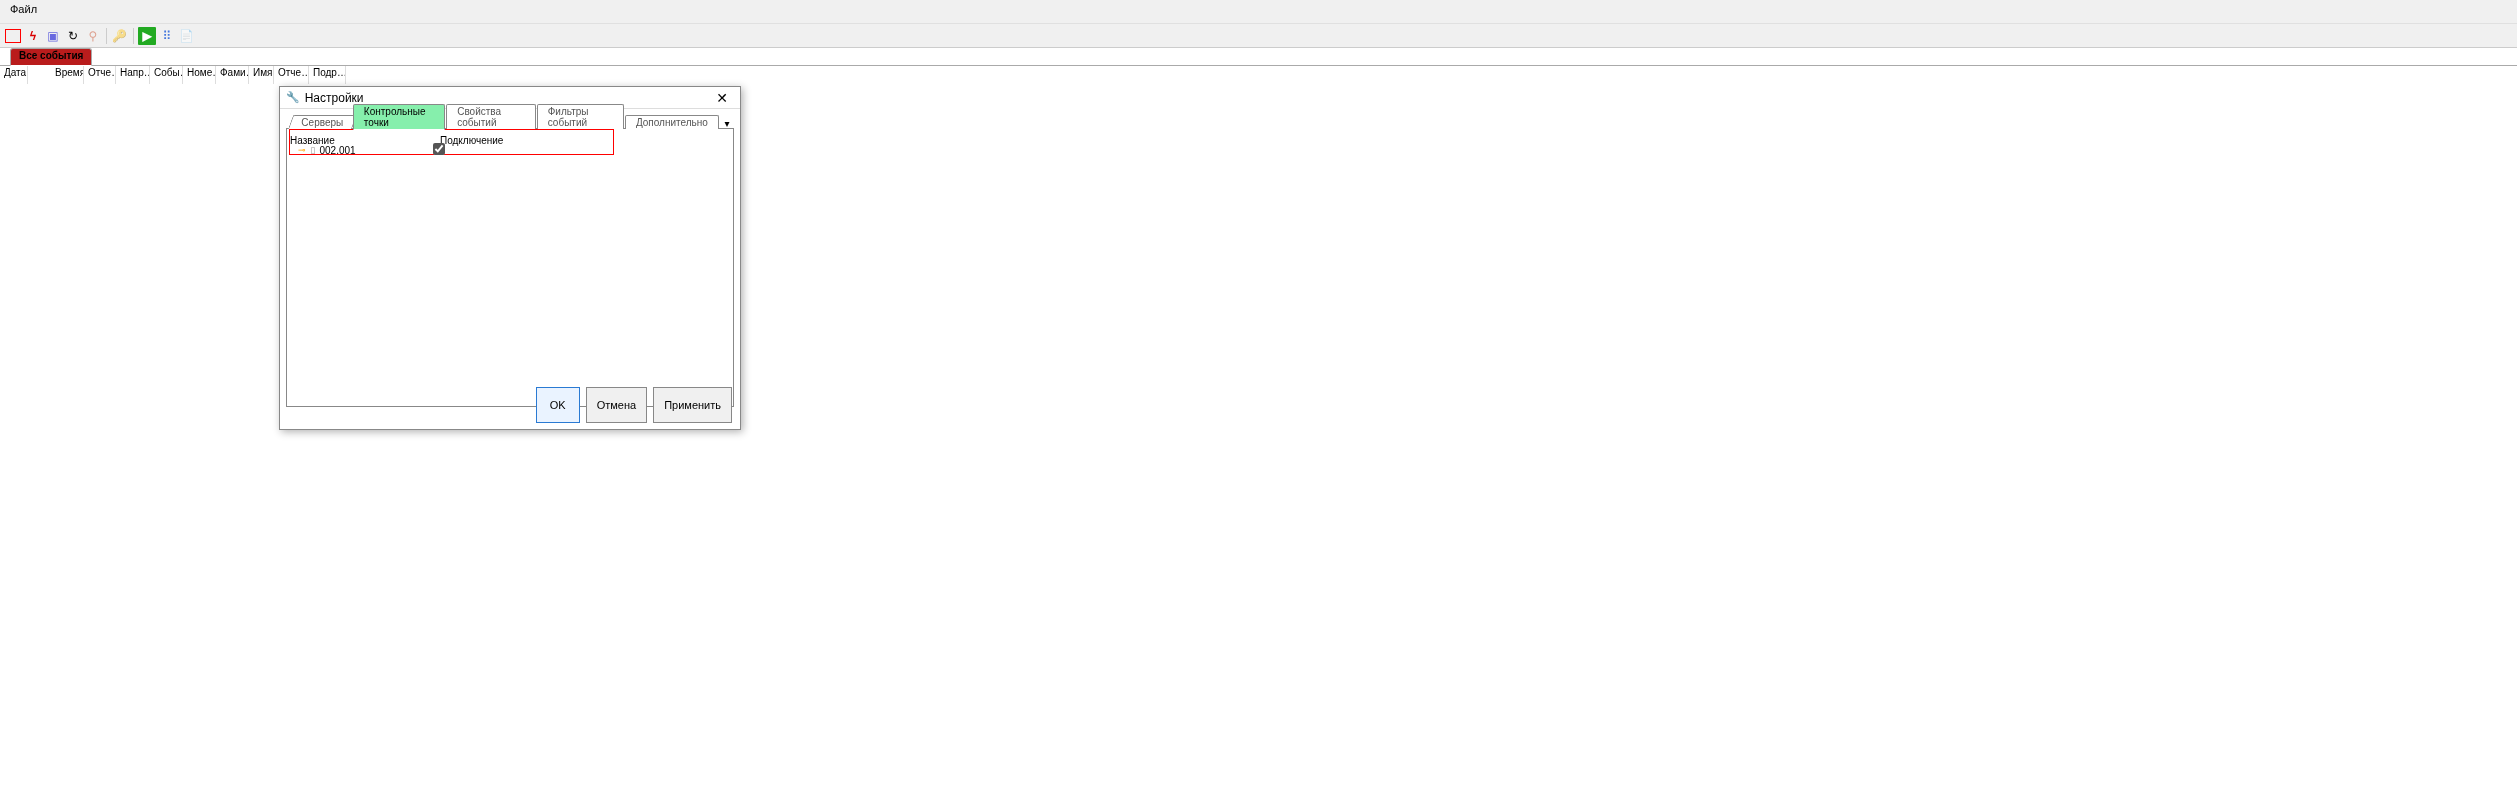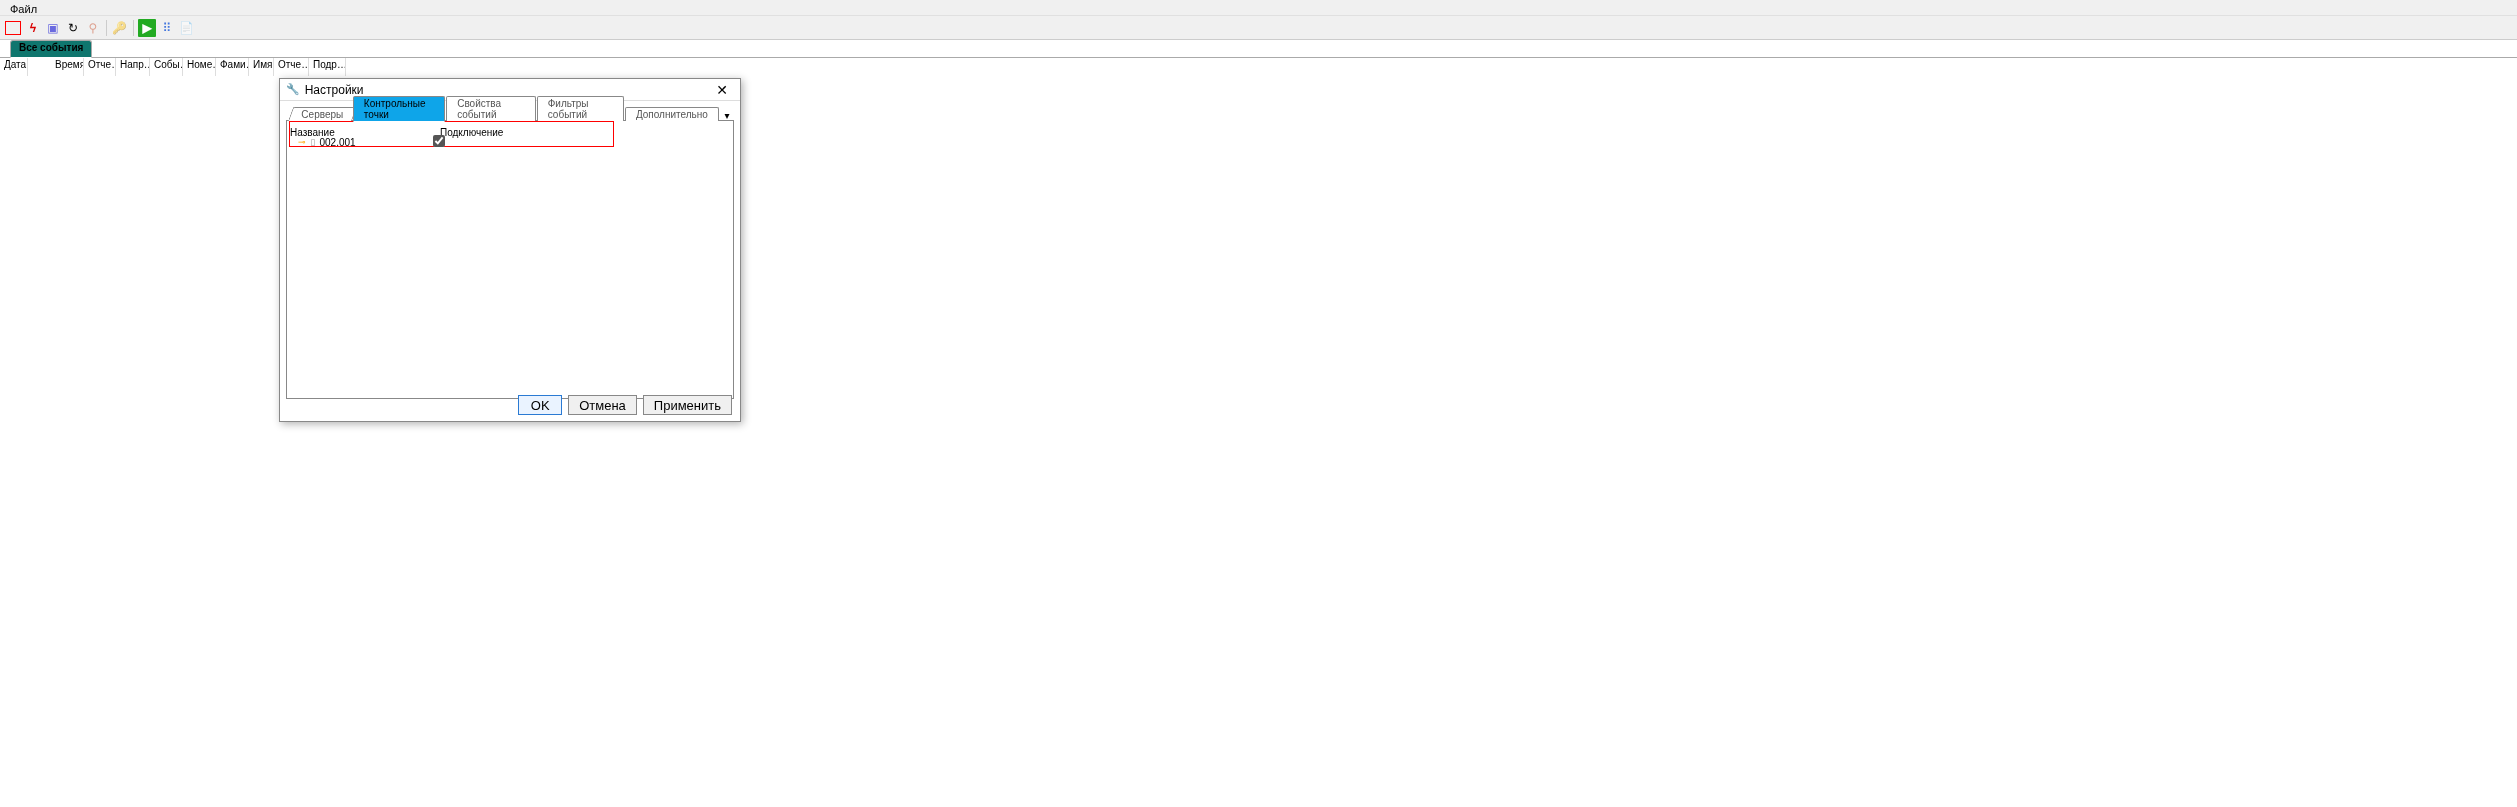--- a/index.html
+++ b/index.html
@@ -1,33 +1,33 @@
 <!DOCTYPE html>
 <html><head>
   <meta charset="utf-8">
   <style>
     * { box-sizing: border-box; margin: 0; padding: 0; }
     body { font-family: "Segoe UI", Tahoma, sans-serif; font-size: 11px; background: #fff; color: #000; overflow: hidden; width: 2517px; height: 807px; position: relative; }
     
     
-    .menu-bar { background: #f0f0f0; height: 16px; padding: 2px 6px; border-bottom: 1px solid #e0e0e0; }
+    .menu-bar { background: #f0f0f0; height: 24px; padding: 2px 6px; border-bottom: 1px solid #e0e0e0; }
     .menu-item { display: inline-block; padding: 1px 4px; cursor: default; }
     
     
     .toolbar { background: #f0f0f0; height: 24px; padding: 2px 4px; display: flex; align-items: center; gap: 2px; border-bottom: 1px solid #ccc; }
     .tb-btn { width: 18px; height: 18px; display: flex; align-items: center; justify-content: center; cursor: pointer; font-size: 12px; }
     .tb-sep { width: 1px; height: 16px; background: #ccc; margin: 0 2px; }
     .red-box { width: 16px; height: 14px; border: 1px solid red; }
     .green-btn { background: #2a2; color: #fff; font-weight: bold; border-radius: 1px; }
     .tb-disabled { opacity: 0.5; }
     
     
     .main-tabs { display: flex; padding-left: 10px; height: 18px; position: relative; }
     .main-tabs::after { content:''; position: absolute; left:0; right:0; bottom:0; height:1px; background:#aaa; z-index: 0; }
-    .main-tab { background: #0f766e; border: 1px solid #aaa; border-bottom: 1px solid #fff; padding: 1px 8px; font-weight: bold; font-size: 10px; transform: skewX(0); position: relative; z-index: 1; border-radius: 3px 3px 0 0; }
+    .main-tab { background: #b91c1c; border: 1px solid #aaa; border-bottom: 1px solid #fff; padding: 1px 8px; font-weight: bold; font-size: 10px; transform: skewX(0); position: relative; z-index: 1; border-radius: 3px 3px 0 0; }
     
     
     .col-headers { display: flex; height: 18px; background: #fff; }
     .col-h { border-right: 1px solid #ddd; padding: 1px 4px; font-size: 10px; white-space: nowrap; overflow: hidden; }
     .col-h.c0 { width: 28px; }
     .col-h.c1 { width: 33px; margin-left: 23px; }
     .col-h.c2 { width: 32px; }
     .col-h.c3 { width: 34px; }
     .col-h.c4 { width: 33px; }
     .col-h.c5 { width: 33px; }
@@ -44,42 +44,42 @@
     .dialog-title { height: 22px; display: flex; align-items: center; padding: 0 6px; border-bottom: 1px solid #ddd; font-size: 12px; }
     .dialog-title .t-icon { margin-right: 5px; color: #999; font-size: 11px; }
     .dialog-title .t-text { flex: 1; }
     .dialog-close { width: 24px; height: 18px; display: flex; align-items: center; justify-content: center; cursor: pointer; font-size: 14px; }
     
     
     .d-tabs { display: flex; padding: 3px 6px 0 12px; position: relative; height: 20px; background: #fff; align-items: flex-end; }
     .d-tabs::after { content:''; position:absolute; left:6px; right:6px; bottom:0; height:1px; background:#888; }
     .d-tab { border: 1px solid #888; border-bottom: none; padding: 1px 10px; font-size: 10px; background: #f5f5f5; border-radius: 2px 2px 0 0; cursor: pointer; margin-right: 1px; position: relative; z-index: 2; }
     .d-tab.inactive { background: #fff; color: #555; }
-    .d-tab.active { background: #0ea5e9; font-weight: normal; border-bottom: 1px solid #fff; margin-bottom: -1px; z-index: 3; }
+    .d-tab.active { background: #86efac; font-weight: normal; border-bottom: 1px solid #fff; margin-bottom: -1px; z-index: 3; }
     .d-tab.first { transform: skewX(-20deg); transform-origin: bottom right; margin-left: -4px; }
     .d-tab.first span { display:inline-block; transform: skewX(20deg); }
     .d-more { margin-left: auto; width: 18px; text-align: center; cursor: pointer; font-size: 10px; }
     
     
     .d-content { border: 1px solid #888; margin: 0 6px 6px 6px; height: 278px; position: relative; background: #fff; border-top: none; }
     .grid-hdr { display: flex; height: 14px; font-size: 10px; align-items: center; position: absolute; left:0; right:0; top:0; }
     .gh-col { padding: 0 3px; margin-top: 8px; }
     .gh1 { width: 150px; }
     .gh2 { flex: 1; }
     
     .hl-row { position: absolute; top: 0px; left: 2px; right: 119px; height: 26px; border: 1px solid red; }
     .grid-row { display: flex; height: 14px; align-items: center; position: absolute; top: 14px; left: 3px; right: 3px; font-size: 10px; }
     .r-icon1 { color: orange; margin-right: 5px; margin-left: 8px; font-size: 9px;}
     .r-icon2 { color: #999; margin-right: 4px; font-size: 9px; }
     .r-text { flex: 0 0 113px; }
     .r-chk { }
     
     
     .d-buttons { position: absolute; right: 8px; bottom: 6px; display: flex; gap: 6px; }
-    .d-btn { min-width: 44px; height: 20px; border: 1px solid #888; background: #f0f0f0; font-size: 13px; padding: 0 10px; cursor: pointer; }
+    .d-btn { min-width: 44px; height: 36px; border: 1px solid #888; background: #f0f0f0; font-size: 11px; padding: 0 10px; cursor: pointer; }
     .d-btn.primary { border: 1.5px solid #2a7ad3; background:#eaf3ff; }
     
     input[type=checkbox]{ accent-color: #555; width:12px; height:12px; }
   </style>
 </head>
 <body>
 
 <div class="menu-bar">
   <span class="menu-item">Файл</span>
 </div>

